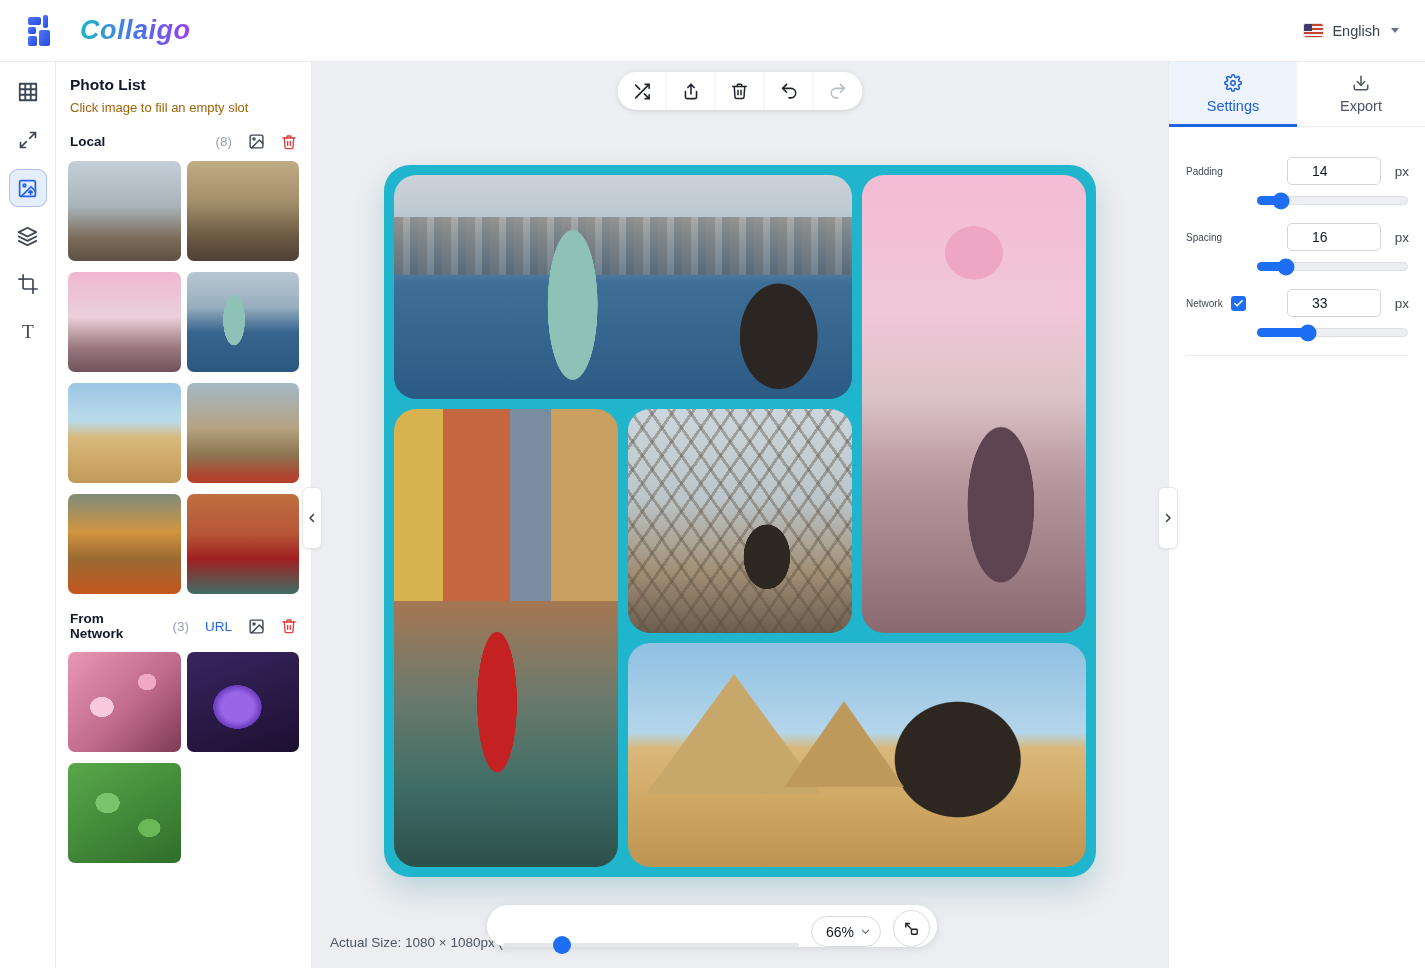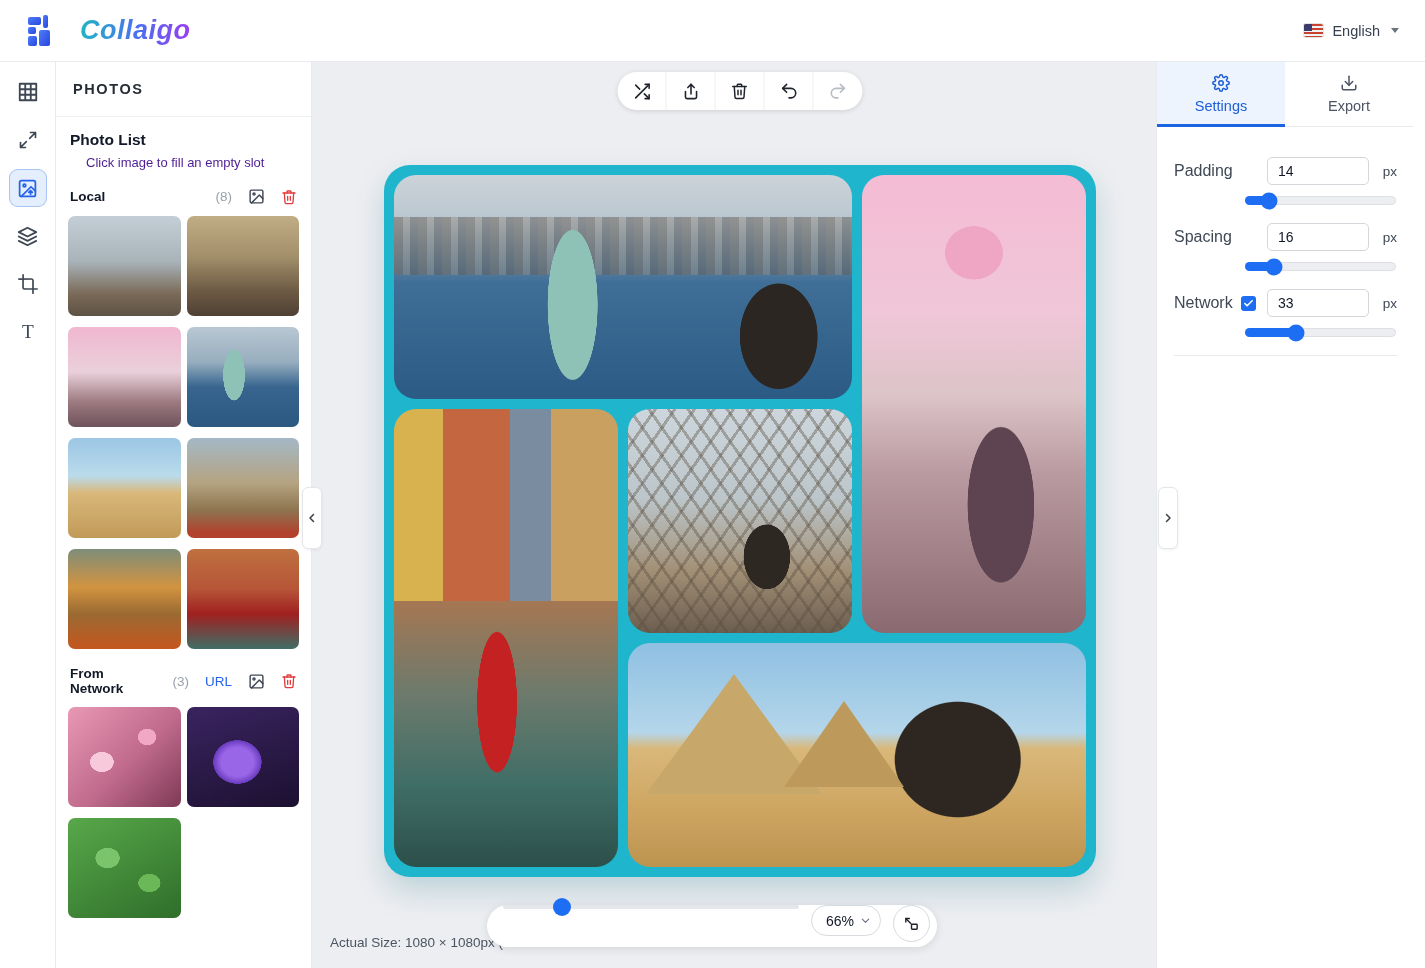--- a/index.html
+++ b/index.html
@@ -32,21 +32,21 @@
 
   
   .photos { position:absolute; top:62px; left:56px; width:256px; bottom:0; background:#fff;
     border-right:1px solid #e8eaed; z-index:20; overflow:hidden; }
   .photos-header { height:55px; display:flex; align-items:center; padding:0 17px;
     border-bottom:1px solid #eef0f2; font-size:14.5px; font-weight:700; letter-spacing:1.6px; color:#262c36; }
   .photos-body { padding:14px 12px 0; }
   .dropzone { height:70px; border:2px dashed #c9ced6; border-radius:9px; display:flex;
     align-items:center; justify-content:center; font-size:14px; color:#374151; margin-bottom:20px; cursor:pointer; }
   .list-title { font-size:15.5px; font-weight:700; color:#111827; padding-left:2px; }
-  .list-hint { font-size:13px; color:#4c1d95; margin:6px 16px 18px; padding-left:2px; }
+  .list-hint { font-size:13px; color:#a16207; margin:6px 0 18px; padding-left:2px; }
   .group-row { display:flex; align-items:center; padding:0 2px; margin-bottom:11px; font-size:13.5px;gap:32px; }
   .group-label { font-weight:700; color:#111827; }
   .group-right { margin-left:auto; display:flex; align-items:center; gap:16px; }
   .group-count { color:#9aa1ab; }
   .url-link { color:#2563eb; font-weight:400; cursor:pointer; }
   .mini-icon { color:#3f4754; cursor:pointer; }
   .mini-icon.danger { color:#e23c3c; }
   .thumb-grid { display:grid; grid-template-columns:1fr 1fr; gap:11px 6px; margin-bottom:17px; }
   .thumb { height:100px; border-radius:7px; cursor:pointer; }
 
@@ -114,44 +114,44 @@
 
   .edge-handle { position:absolute; width:20px; height:62px; background:#fff; border:1px solid #e4e6ea;
     border-radius:6px; display:flex; align-items:center; justify-content:center; color:#3a3f47;
     box-shadow:0 1px 3px rgba(0,0,0,.06); cursor:pointer; z-index:25; }
   .edge-left { left:-10px; top:425px; }
   .edge-right { right:-10px; top:425px; }
 
   .actual-size { position:absolute; left:18px; top:873px; font-size:13.5px; color:#4b5563; z-index:1; }
 
   .zoombar { position:absolute; left:175px; top:843px; width:450px; height:42px; background:#fff;
-    border-radius:21px; box-shadow:0 2px 10px rgba(0,0,0,.10); display:flex; align-items:flex-start;
+    border-radius:21px; box-shadow:0 2px 10px rgba(0,0,0,.10); display:flex; align-items:flex-end;
     padding:0 7px 0 16px; gap:12px; z-index:4; }
   .zoom-track { position:relative; flex:1; height:4px; border-radius:2px; background:#e4e6ea; cursor:pointer; }
   .zoom-thumb { position:absolute; left:20%; top:50%; transform:translate(-50%,-50%); width:18px;
     height:18px; border-radius:50%; background:#1d6ef2; cursor:grab; }
   .zoom-value { height:31px; padding:0 9px 0 14px; border:1px solid #d7dade; border-radius:16px;
     display:flex; align-items:center; gap:6px; font-size:14px; color:#111827; background:#fff; cursor:pointer; }
   .fit-btn { width:37px; height:37px; border:1px solid #d7dade; border-radius:50%; background:#fff;
     display:flex; align-items:center; justify-content:center; color:#20242c; cursor:pointer; }
 
   
-  .rpanel { position:absolute; top:62px; right:12px; width:257px; bottom:0; background:#fff;
+  .rpanel { position:absolute; top:62px; right:0; width:257px; bottom:0; background:#fff;
     border-left:1px solid #e8eaed; z-index:20; }
   .rtabs { display:flex; height:65px; border-bottom:1px solid #e8eaed; }
   .rtab { flex:1; display:flex; flex-direction:column; align-items:center; justify-content:center;
     gap:6px; font-size:14.5px; color:#4b5563; position:relative; cursor:pointer; }
   .rtab.active { background:#edf4fe; color:#1d5fd6; }
   .rtab.active::after { content:""; position:absolute; left:0; right:0; bottom:-1px; height:3px; background:#1d64e0; }
   .controls { padding:30px 16px 0 17px; }
   .ctrl { margin-bottom:18px; }
   .ctrl-row { display:flex; align-items:center; }
-  .ctrl-label { font-size:16px; color:#3f4854; display:flex; align-items:center; gap:8px; }
-  .ctrl-input { margin-left:auto; width:102px; height:28px; border:1px solid #d3d7dc; border-radius:5px;
-    font-size:14px; padding:0 10px; color:#111827; font-family:"Liberation Sans",sans-serif; background:#fff; }
+  .ctrl-label { font-size:10px; color:#3f4854; display:flex; align-items:center; gap:8px; }
+  .ctrl-input { margin-left:auto; width:94px; height:28px; border:1px solid #d3d7dc; border-radius:5px;
+    font-size:14px; padding:0 24px; color:#111827; font-family:"Liberation Sans",sans-serif; background:#fff; }
   .ctrl-unit { width:24px; text-align:right; font-size:13.5px; color:#3f4854; margin-left:4px; }
   .ctrl-slider { margin:11px 0 0 71px; width:151px; position:relative; height:9px; }
   .track { position:absolute; inset:0; background:#eceef1; border:1px solid #dddfe3; border-radius:5px; }
   .fill { position:absolute; left:0; top:0; bottom:0; background:#1d6ef2; border-radius:5px; }
   .sthumb { position:absolute; top:50%; transform:translate(-50%,-50%); width:17px; height:17px;
     border-radius:50%; background:#1d6ef2; cursor:grab; }
   .cbx { width:15px; height:15px; border-radius:3px; background:#1d6ef2; display:inline-flex;
     align-items:center; justify-content:center; cursor:pointer; }
   .rdivider { margin:7px 16px 0 17px; border-top:1px solid #e8eaed; }
 </style>
@@ -217,21 +217,20 @@
       </svg>
   </div>
   <div class="rail-btn">
     <svg width="22" height="22" viewBox="0 0 24 24">
         <text x="12" y="18" text-anchor="middle" font-family="Liberation Serif, serif" font-size="21" fill="currentColor">T</text>
       </svg>
   </div>
 </div>
 
 <div class="photos">
-  <div class="photos-header">PHOTOS</div>
   <div class="photos-body">
     <div class="list-title">Photo List</div>
     <div class="list-hint">Click image to fill an empty slot</div>
 
     <div class="group-row">
       <span class="group-label">Local</span>
       <span class="group-right">
         <span class="group-count">(8)</span>
         <span class="mini-icon">
           <svg width="17" height="17" viewBox="0 0 24 24" fill="none" stroke="currentColor" stroke-width="2" stroke-linecap="round" stroke-linejoin="round">

